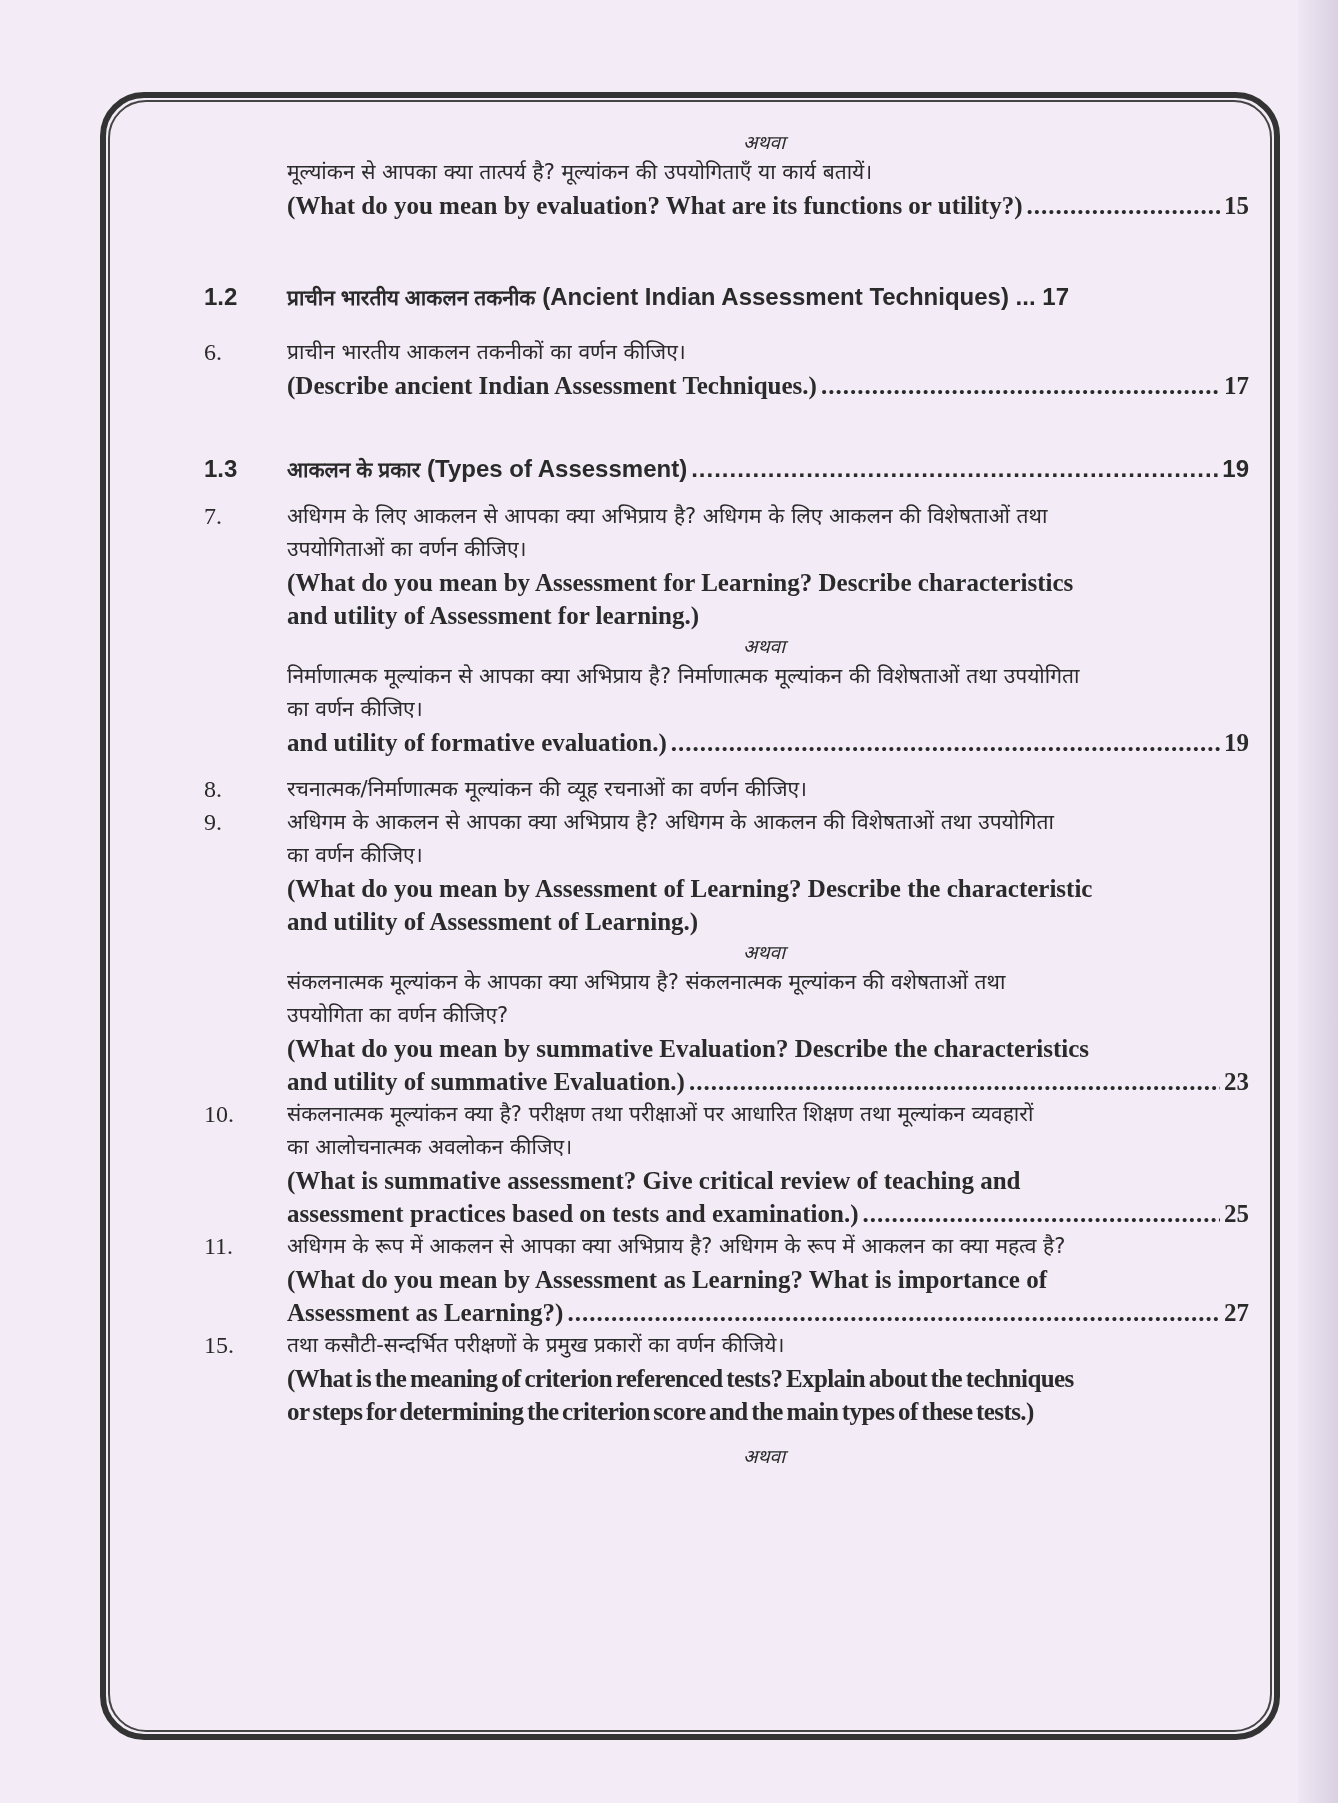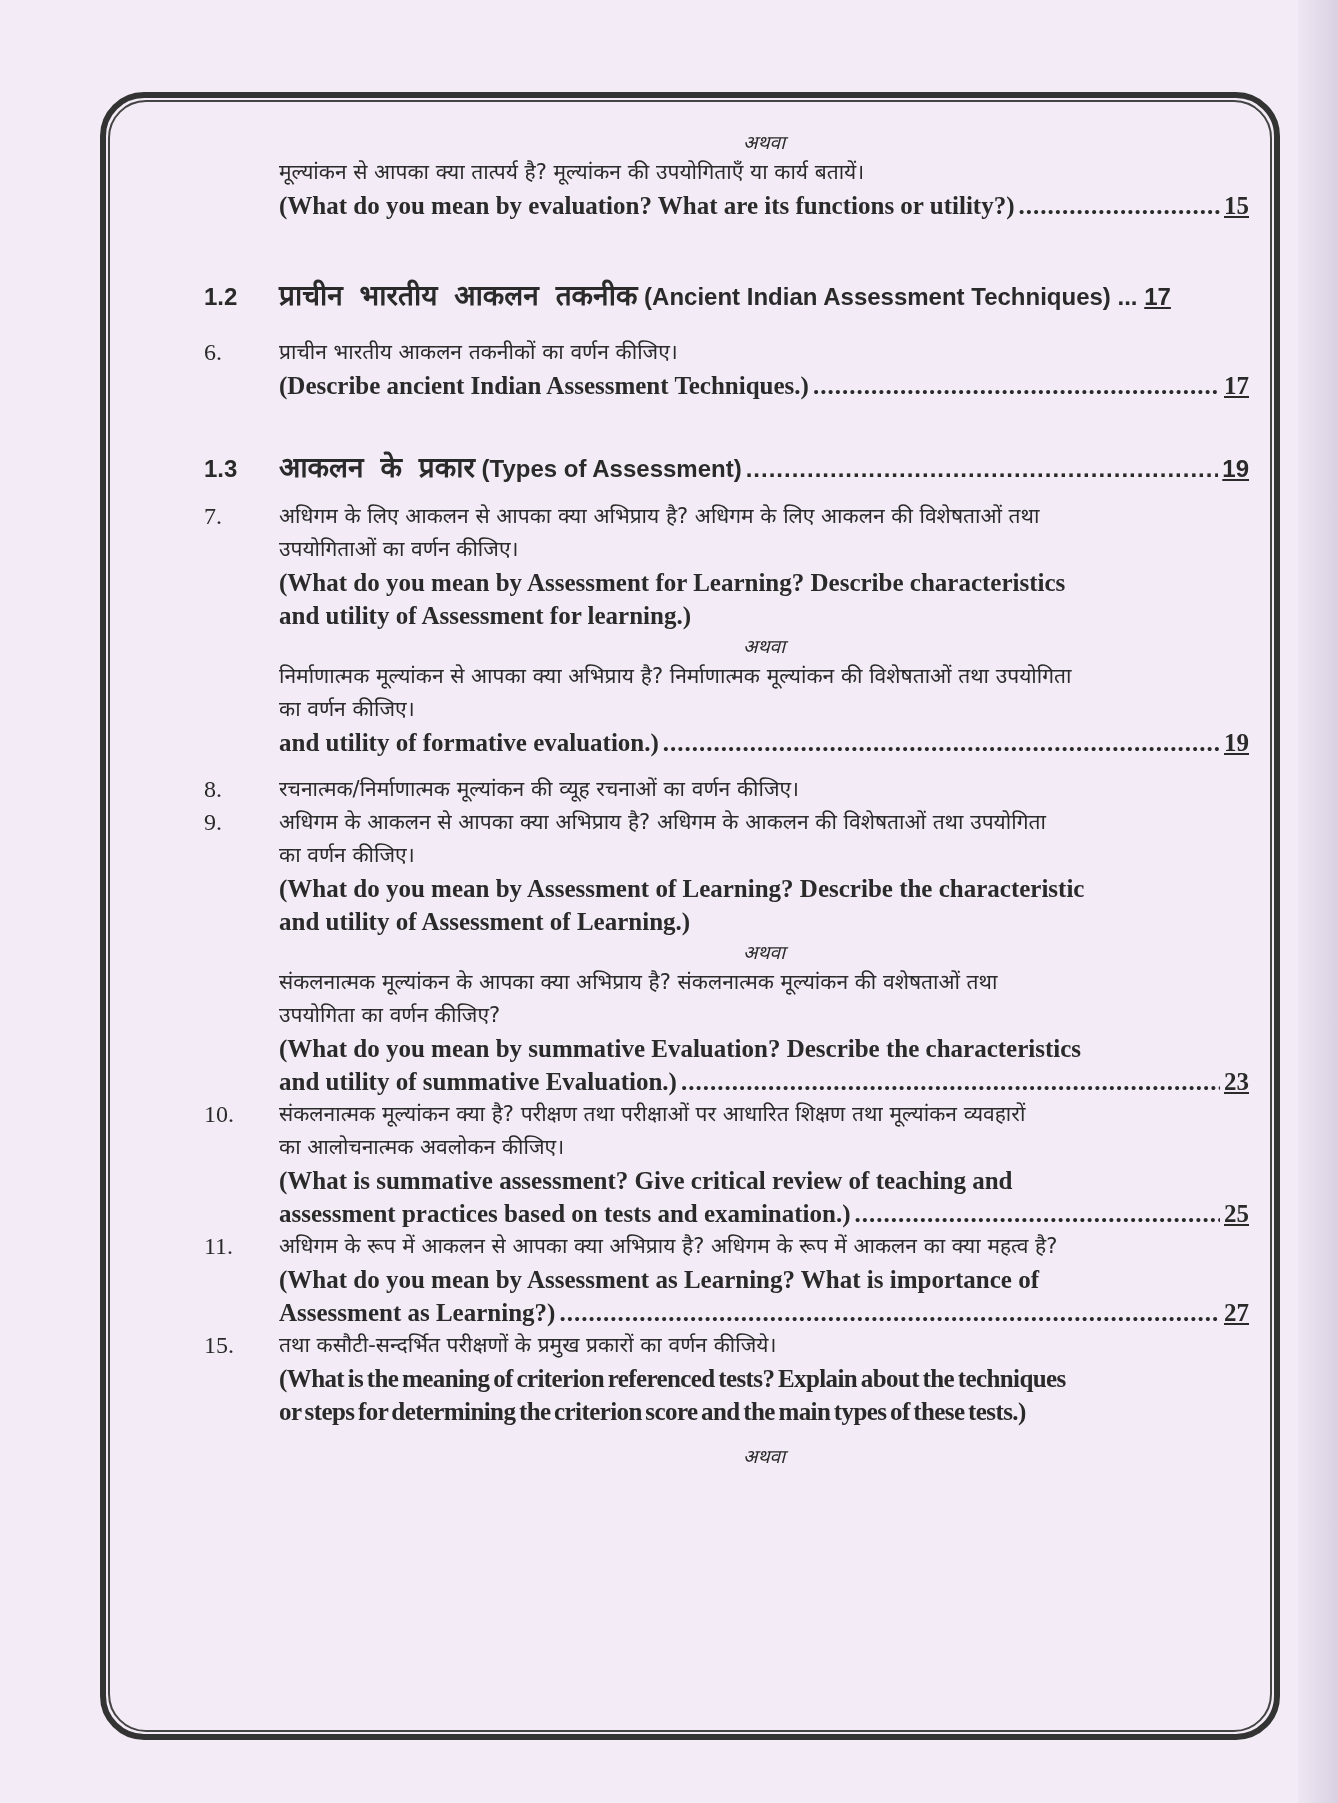--- a/index.html
+++ b/index.html
@@ -27,33 +27,33 @@
     box-sizing:border-box;
   }
   .content {
     position:absolute; left:204px; top:128px; width:1045px;
     font-size:25px; line-height:33px;
   }
   .athva {
     text-align:center; font-style:italic; font-family:"DejaVu Sans",sans-serif;
     font-size:19px; line-height:28px; margin-left:75px;
   }
-  .row { display:flex; }
+  .row { display:flex;gap:8px; }
   .num { width:75px; flex:none; font-size:24px; }
   .num.bold { font-family:"Liberation Sans",sans-serif; font-weight:bold; }
   .body { flex:1; min-width:0; }
   .hindi { font-family:"DejaVu Sans",sans-serif; font-size:21px; line-height:33px; }
   .eng { font-weight:bold; font-size:25px; line-height:33px; text-align:justify; }
   .heading { font-family:"Liberation Sans",sans-serif; font-weight:bold; font-size:24px;margin-top:36px; }
-  .heading .hin { font-family:Liberation Mono, monospace; font-weight:bold; font-size:28px; }
+  .heading .hin { font-family:Liberation Sans, sans-serif; font-weight:bold; font-size:21px; }
   .lead { display:flex; align-items:baseline; }
   .lead .txt { flex:none; white-space:nowrap; }
   .lead .dots { flex:1; overflow:hidden; white-space:nowrap; letter-spacing:1px; margin:0 4px; }
   .lead .dots::before { content:"........................................................................................................................................................................................"; }
-  .lead .pg { flex:none;text-decoration:underline; }
+  .lead .pg { flex:none; }
   .gap-s { height:14px; }
   .gap-m { height:22px; }
   .condensed { letter-spacing:-0.6px; word-spacing:-2px; }
 </style>
 </head>
 <body>
 
 <div class="page-edge"></div>
 <div class="frame"></div>
 <div class="frame-inner"></div>

